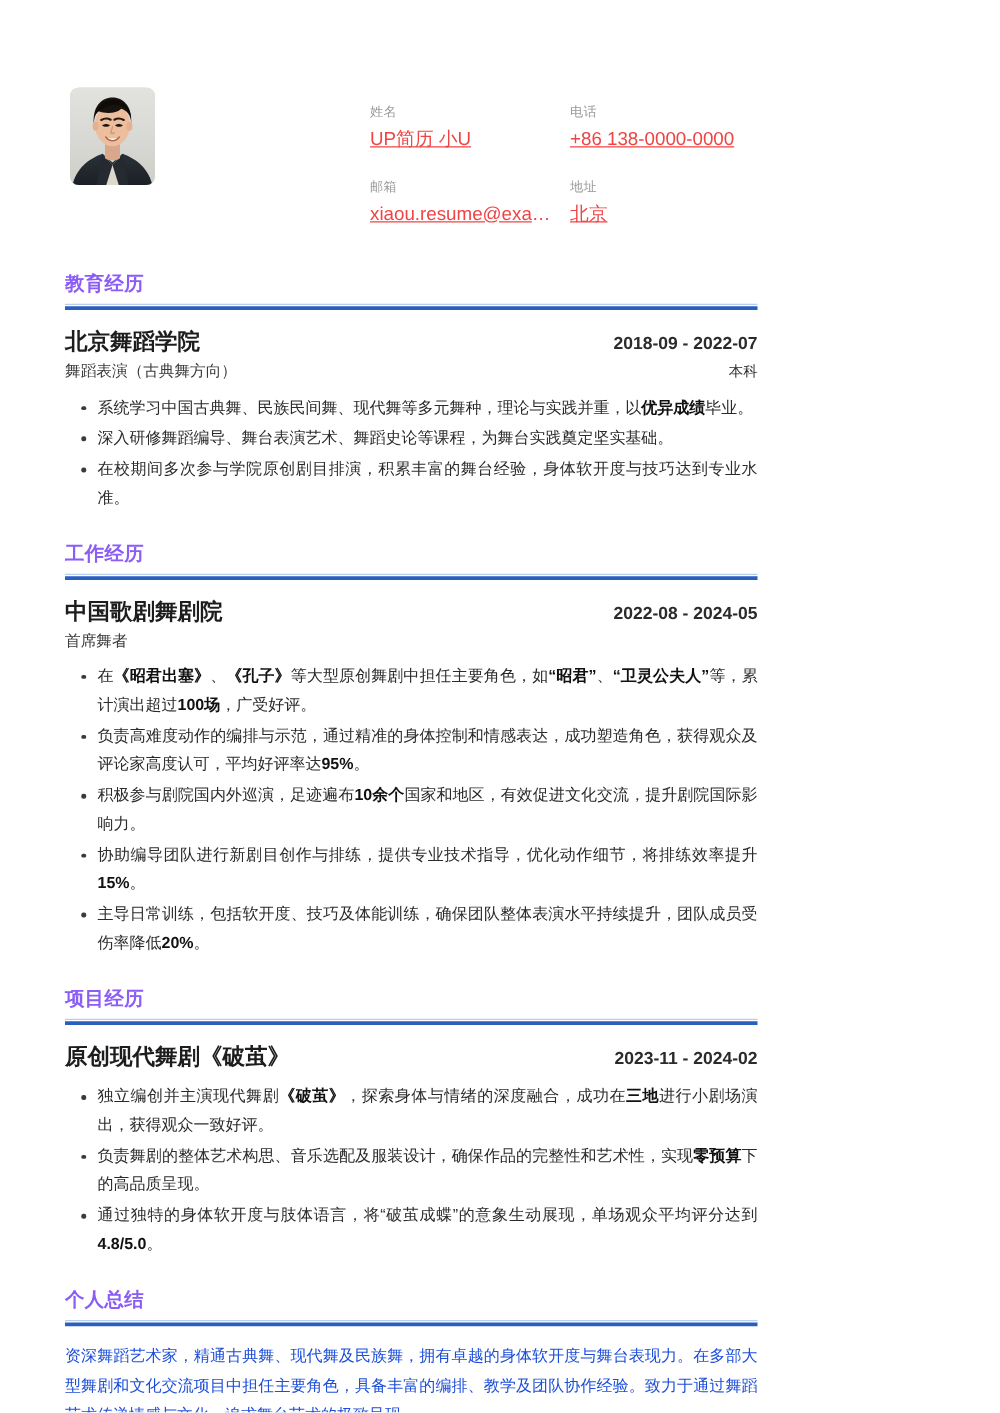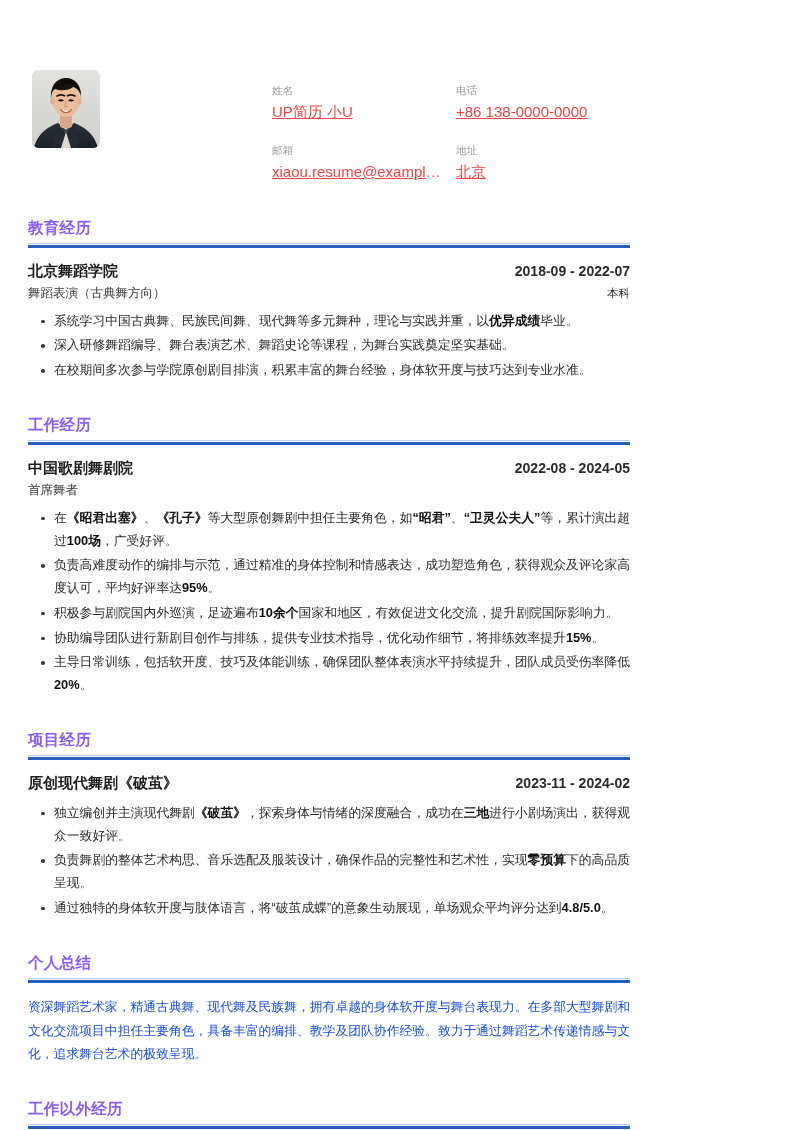--- a/index.html
+++ b/index.html
@@ -10,21 +10,21 @@
   body {
     font-family: "Liberation Sans", "DejaVu Sans", sans-serif;
     -webkit-font-smoothing: antialiased;
   }
   .page {
     position: relative;
     width: 658px;
     height: 1130px;
     background: #ffffff;
     box-sizing: border-box;
-    padding: 0 28px;
+    padding: 0 52px;
     overflow: hidden;
   }
 
   
   .header {
     display: flex;
     align-items: flex-start;
     padding-top: 70px;
     padding-bottom: 26px;
   }
@@ -66,21 +66,21 @@
     color: #ef4444;
     line-height: 1.35;
     white-space: nowrap;
     overflow: hidden;
     text-overflow: ellipsis;
     text-decoration: underline;
   }
 
   
   .section { margin-top: 10px; }
-  .section + .section { margin-top: 33px; }
+  .section + .section { margin-top: 24px; }
 
   .section-title {
     font-size: 15.5px;
     font-weight: bold;
     color: #8b5cf6;
     line-height: 1.25;
     padding-bottom: 6px;
     letter-spacing: .3px;
   }
   .section-rule {
@@ -92,21 +92,21 @@
 
   
   .entry { margin-bottom: 4px; }
   .entry-row {
     display: flex;
     justify-content: space-between;
     align-items: baseline;
     gap: 14px;
   }
   .entry-title {
-    font-size: 15px;
+    font-size: 18px;
     font-weight: bold;
     color: #1d1d1d;
     line-height: 1.5;
   }
   .entry-date {
     font-size: 14px;
     font-weight: bold;
     color: #2b2b2b;
     white-space: nowrap;
     line-height: 1.5;

